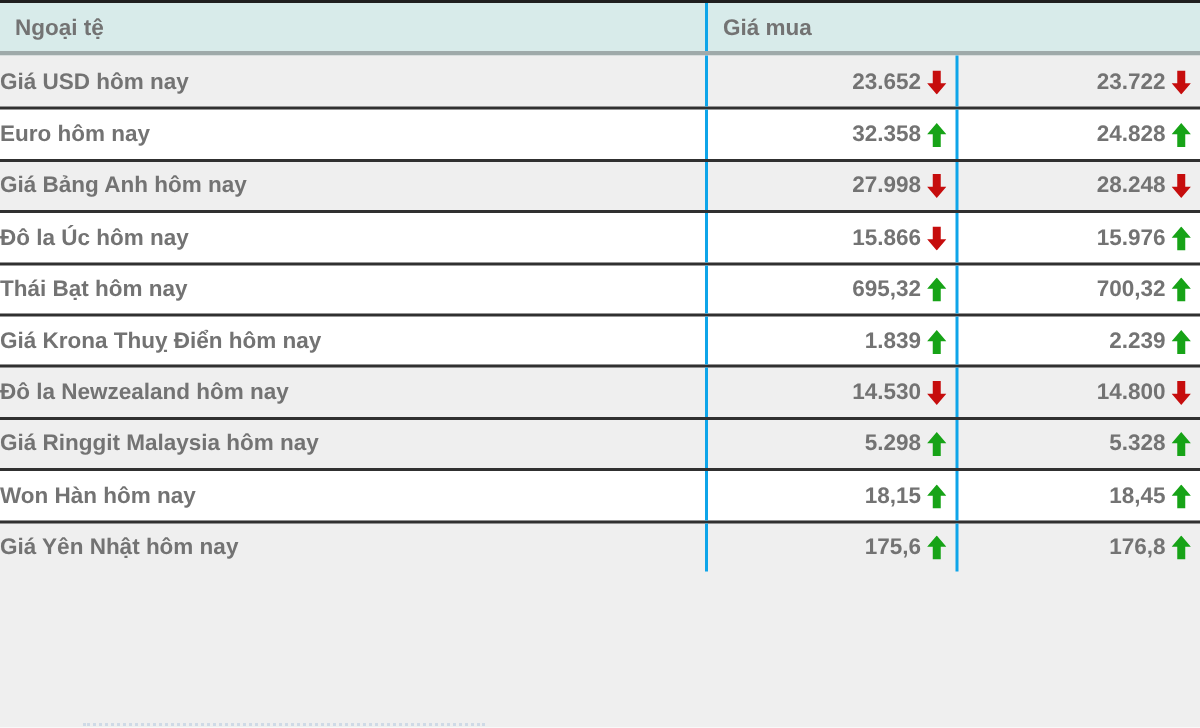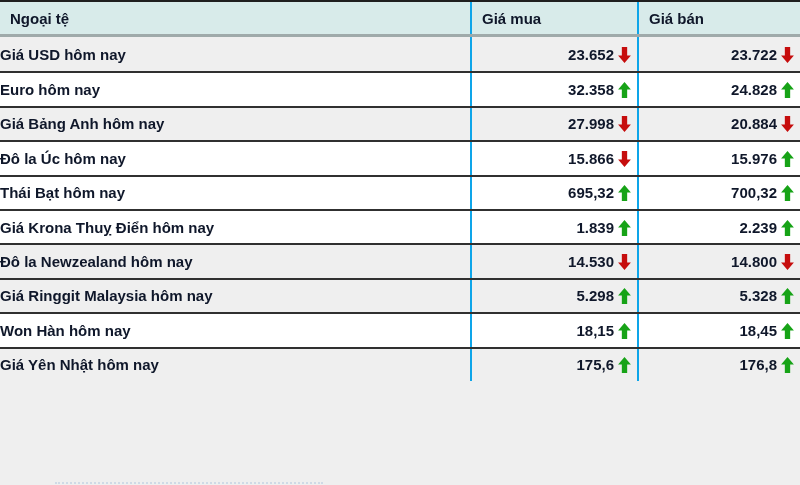--- a/index.html
+++ b/index.html
@@ -4,21 +4,21 @@
 <style>
   html,body{margin:0;padding:0;background:#fff;}
   #screen{
     position:relative;
     width:800px;height:485px;
     overflow:hidden;
     box-sizing:border-box;
     border-top:2px solid #1f1f1f;
     font-family:"Liberation Sans","DejaVu Sans",sans-serif;
     font-weight:700;
-    color:#0f172a;
+    color:#737373;
     background:#efefef;
   }
   .grid-row{
     display:grid;
     grid-template-columns:470px 167px 163px;
     box-sizing:border-box;
   }
   .header-row{
     height:35px;
     background:#d8ebea;
@@ -57,21 +57,20 @@
   }
 </style>
 </head>
 <body>
 
 <div id="screen">
 
   <div class="grid-row header-row">
     <div class="cell head-cell c1">Ngoại tệ</div>
     <div class="cell head-cell c2">Giá mua</div>
-    <div class="cell head-cell c3">Giá bán</div>
   </div>
 
   <div class="grid-row data-row first odd">
     <div class="cell name-cell c1">Giá USD hôm nay</div>
     <div class="cell val-cell c2" data-dir="down">
       <span>23.652</span>
 
       <svg class="arrow arrow-down" width="13" height="16" viewBox="0 0 12 15">
           <path d="M6 15 L0 8 H3.5 V0 H8.5 V8 H12 Z"></path>
         </svg>
@@ -106,21 +105,21 @@
   <div class="grid-row data-row odd">
     <div class="cell name-cell c1">Giá Bảng Anh hôm nay</div>
     <div class="cell val-cell c2" data-dir="down">
       <span>27.998</span>
 
       <svg class="arrow arrow-down" width="13" height="16" viewBox="0 0 12 15">
           <path d="M6 15 L0 8 H3.5 V0 H8.5 V8 H12 Z"></path>
         </svg>
     </div>
     <div class="cell val-cell c3" data-dir="down">
-      <span>20.884</span>
+      <span>28.248</span>
 
       <svg class="arrow arrow-down" width="13" height="16" viewBox="0 0 12 15">
           <path d="M6 15 L0 8 H3.5 V0 H8.5 V8 H12 Z"></path>
         </svg>
     </div>
   </div>
 
   <div class="grid-row data-row even">
     <div class="cell name-cell c1">Đô la Úc hôm nay</div>
     <div class="cell val-cell c2" data-dir="down">

